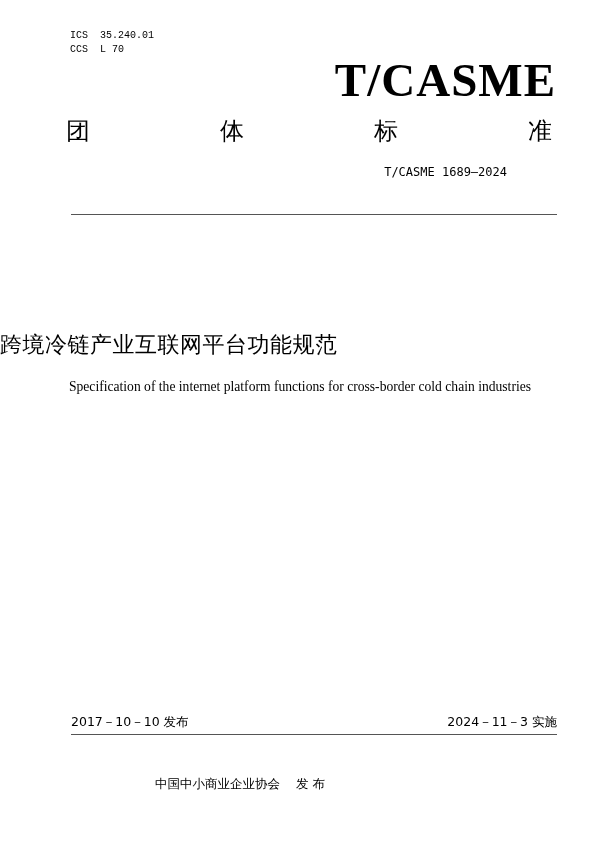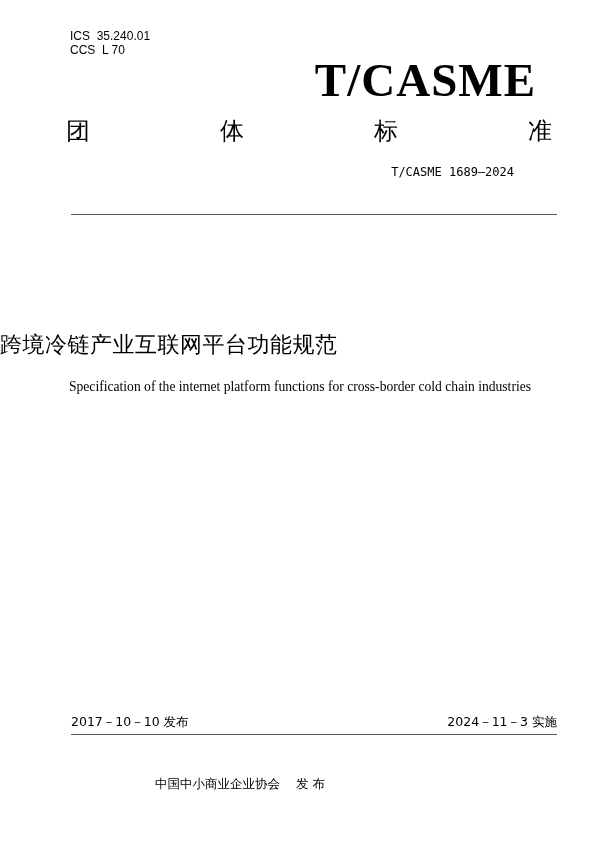--- a/index.html
+++ b/index.html
@@ -1,24 +1,24 @@
 <!DOCTYPE html>
 <html><head>
   <meta charset="utf-8">
   <style>
     html, body { margin: 0; padding: 0; background: #ffffff; }
     body { width: 600px; height: 849px; position: relative; overflow: hidden; color: #000; }
     .abs { position: absolute; }
-    .ics { left: 70px; top: 29px; font-family: Liberation Sans, sans-serif; font-size: 12px; line-height: 14px; }
+    .ics { left: 70px; top: 29px; font-family: Liberation Mono, monospace; font-size: 10px; line-height: 14px; }
     .ics span { display: block; white-space: pre; }
-    .brand { left: 0; width: 600px; top: 52px; text-align: right; padding-right: 64px; box-sizing: border-box;
+    .brand { left: 0; width: 600px; top: 52px; text-align: right; padding-right: 44px; box-sizing: border-box;
              font-family: "Liberation Serif", serif; font-weight: bold; font-size: 47px; letter-spacing: 1px; line-height: 56px; }
     .group-std { left: 66px; width: 486px; top: 116px; display: flex; justify-content: space-between;
                  font-family: "DejaVu Sans", sans-serif; font-size: 24px; line-height: 30px; }
-    .std-no { left: 7px; width: 545px; top: 164px; text-align: right; padding-right: 38px; box-sizing: border-box;
+    .std-no { left: 0; width: 545px; top: 164px; text-align: right; padding-right: 38px; box-sizing: border-box;
               font-family: "DejaVu Sans Mono", monospace; font-size: 12px; line-height: 16px; }
     .rule { left: 71px; width: 486px; height: 1px; background: #555; }
     .title-cn { left: 0; width: 600px; top: 330px; text-align: left; font-family: "DejaVu Sans", sans-serif;
                 font-size: 22px; line-height: 30px; letter-spacing: 0.5px; }
     .title-en { left: 0; width: 600px; top: 378px; text-align: center; font-family: "Liberation Serif", serif;
                 font-size: 13.6px; line-height: 18px; }
     .dates { left: 71px; width: 486px; top: 714px; display: flex; justify-content: space-between;
              font-family: "DejaVu Sans", sans-serif; font-size: 12.5px; line-height: 16px; }
     .publisher { left: 0; width: 480px; top: 776px; text-align: center; font-family: "DejaVu Sans", sans-serif;
                  font-size: 12.5px; line-height: 16px; }

